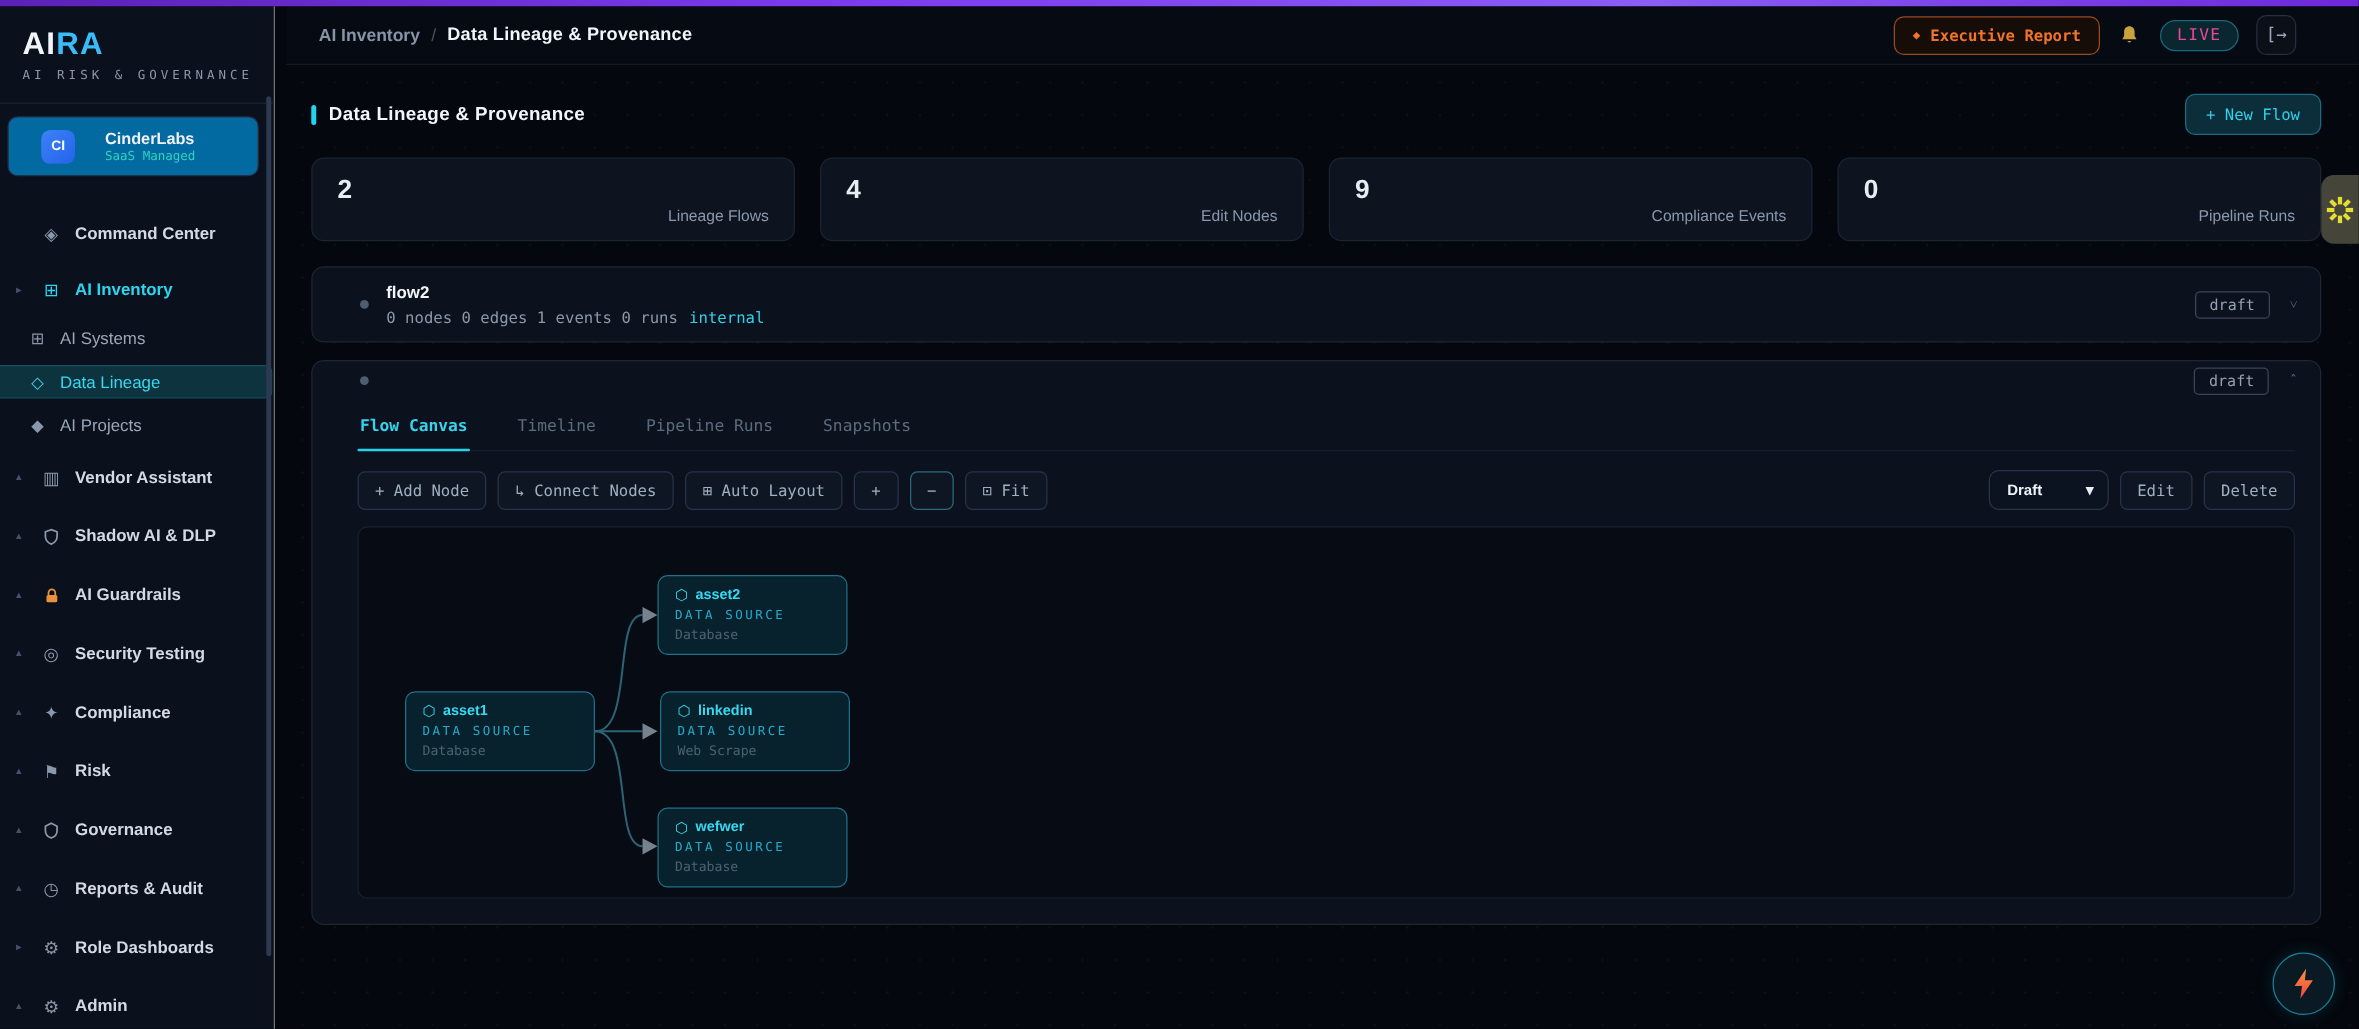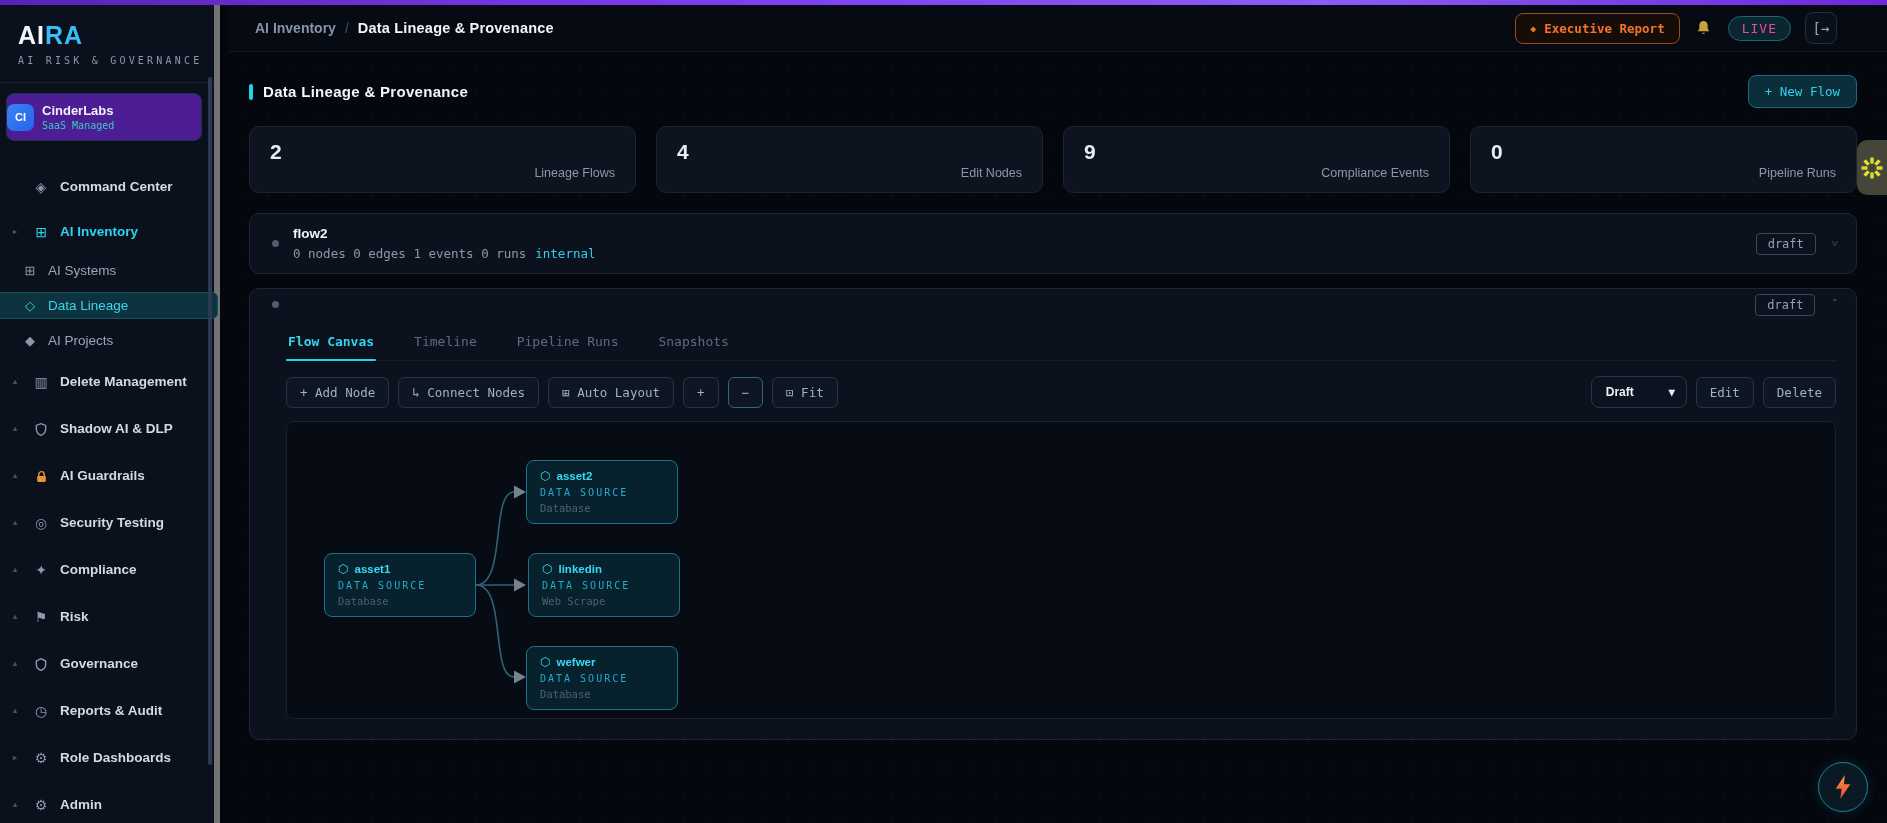--- a/index.html
+++ b/index.html
@@ -5,30 +5,30 @@
   * { margin:0; padding:0; box-sizing:border-box; }
   html,body { width:1887px; height:823px; overflow:hidden; background:#04070d;
     font-family:"Liberation Sans", sans-serif; color:#d7dee8; }
 
   
   .top-accent { position:absolute; top:0; left:0; width:100%; height:5px;
     background:linear-gradient(90deg,#5b21b6,#7c3aed 35%,#8b5cf6 70%,#6d28d9); z-index:50; }
 
   
   .sidebar { position:absolute; top:5px; left:0; bottom:0; width:220px;
-    background:#0a101c; border-right:6px solid #737373; }
+    background:#0a101c; border-right:1px solid #737373; }
   .logo-block { padding:16px 0 14px 18px; }
   .logo { font-size:25px; font-weight:800; letter-spacing:1px; }
   .logo .la { color:#f2f6fa; }
   .logo .lb { color:#38bdf8; }
   .tagline { font-family:"DejaVu Sans Mono", monospace; font-size:10px;
     letter-spacing:3.2px; color:#8b98ab; margin-top:5px; }
   .side-divider { height:1px; background:#1a2333; margin:2px 0 10px 0; }
   .org-card { margin:0 12px 10px 6px; border:1px solid #243048; border-radius:8px;
-    background:#4c1d95; padding:9px 0; display:flex; align-items:center; gap:8px; }
+    background:#0369a1; padding:9px 26px; display:flex; align-items:center; gap:24px; }
   .org-avatar { width:27px; height:27px; border-radius:7px; flex:0 0 auto;
     background:linear-gradient(135deg,#3b82f6,#2563eb); color:#fff; font-weight:bold;
     font-size:11px; display:flex; align-items:center; justify-content:center; }
   .org-name { font-size:13px; font-weight:bold; color:#eef2f7; }
   .org-plan { font-family:"DejaVu Sans Mono", monospace; font-size:10px; color:#2dd4bf; margin-top:2px; }
 
   nav { padding-top:12px; }
   .nav-item { display:flex; align-items:center; height:47px; cursor:pointer;
     font-size:13.5px; font-weight:bold; color:#d2dae4; }
   .nav-item .arr { width:30px; text-align:center; font-size:8px; color:#44516a; flex:0 0 auto; }
@@ -77,21 +77,21 @@
     padding:8px 16px; cursor:pointer; }
 
   .stats { display:grid; grid-template-columns:repeat(4,1fr); gap:20px; margin-bottom:20px; }
   .stat-card { background:#0d1420; border:1px solid #1b2433; border-radius:10px;
     padding:13px 20px; height:67px; }
   .stat-value { font-size:21px; font-weight:800; color:#e8edf4; line-height:1.1; }
   .stat-label { font-size:12.5px; color:#8b98ab; margin-top:3px;text-align:right; }
 
   .flow-card { background:#0c121d; border:1px solid #1c2637; border-radius:10px;
     margin-bottom:14px; }
-  .flow-head { display:flex; padding:12px 20px 12px 22px; position:relative; }
+  .flow-head { display:flex; padding:12px 20px 12px 38px; position:relative; }
   .flow-dot { width:7px; height:7px; border-radius:50%; background:#4e5d70; margin-right:14px; flex:0 0 auto; align-self:center; }
   .flow-name { font-size:13.5px; font-weight:800; color:#f2f6fa; }
   .caret { display:inline-block; width:2px; height:13px; background:#dfe7f0; margin-left:2px; vertical-align:-2px; }
   .flow-meta { font-family:"DejaVu Sans Mono", monospace; font-size:12.5px; color:#8b98ab; margin-top:5px; }
   .flow-meta .vis { color:#2fd0ea; margin-left:9px; }
   .flow-meta .sys { margin-left:9px; }
   .flow-right { position:absolute; right:18px; top:50%; transform:translateY(-50%);
     display:flex; align-items:center; gap:16px; }
   .badge-draft { font-family:"DejaVu Sans Mono", monospace; font-size:12px; color:#93a1b3;
     border:1px solid #3a4558; border-radius:4px; padding:3px 11px; }
@@ -178,21 +178,21 @@
       <span>Data Lineage</span>
     </div>
     <div class="nav-item child">
       <span class="arr"></span>
       <span class="nic">◆</span>
       <span>AI Projects</span>
     </div>
     <div class="nav-item">
       <span class="arr">▴</span>
       <span class="nic">▥</span>
-      <span>Delete Management</span>
+      <span>Vendor Assistant</span>
     </div>
     <div class="nav-item">
       <span class="arr">▴</span>
       <span class="nic"><svg width="14" height="15" viewBox="0 0 24 24" fill="none" stroke="#8b98ab" stroke-width="2.4">
             <path d="M12 2 L20 5 V11 C20 16.5 16.5 20 12 22 C7.5 20 4 16.5 4 11 V5 Z"></path>
           </svg></span>
       <span>Shadow AI &amp; DLP</span>
     </div>
     <div class="nav-item">
       <span class="arr">▴</span>

